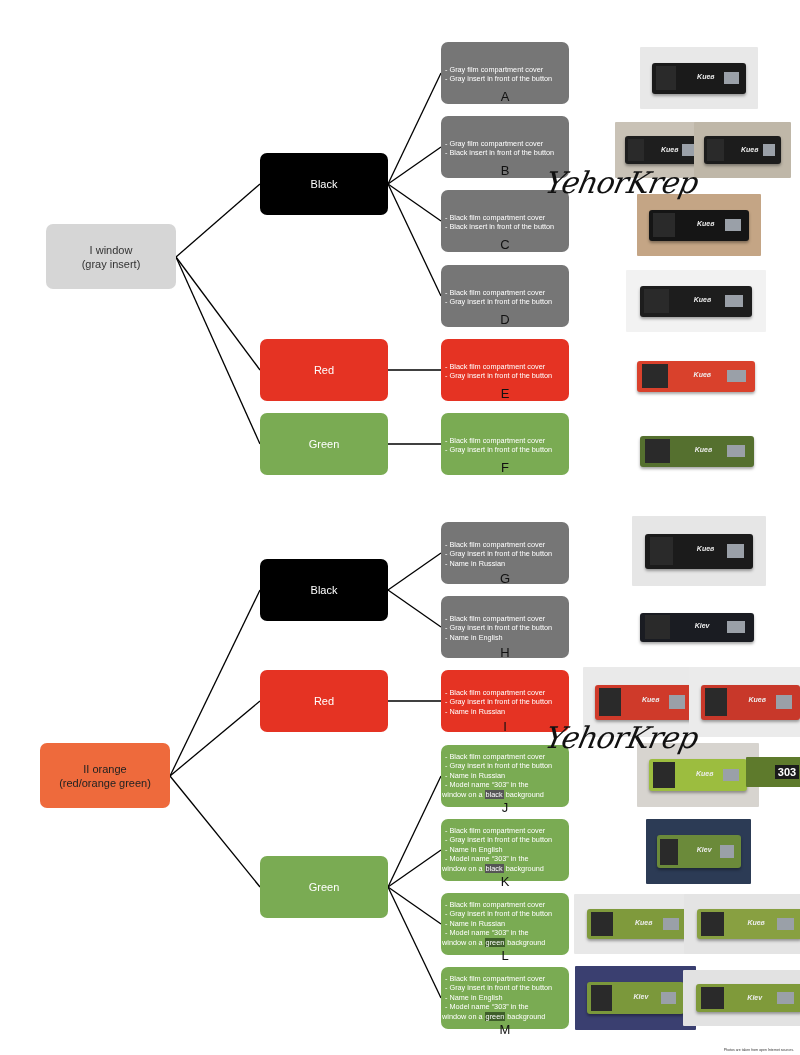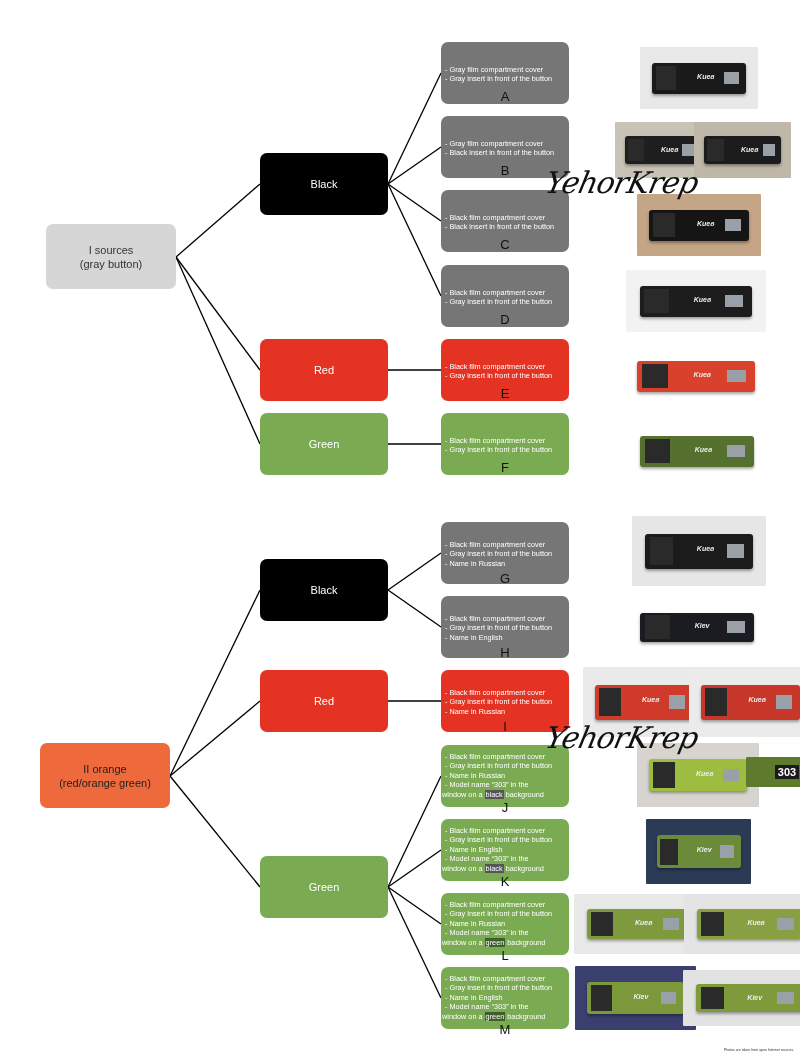--- a/index.html
+++ b/index.html
@@ -51,22 +51,22 @@
     <line x1="388" y1="590" x2="441" y2="553" stroke="#000" stroke-width="1.3"></line>
     <line x1="388" y1="590" x2="441" y2="627" stroke="#000" stroke-width="1.3"></line>
     <line x1="388" y1="701" x2="441" y2="701" stroke="#000" stroke-width="1.3"></line>
     <line x1="388" y1="887" x2="441" y2="776" stroke="#000" stroke-width="1.3"></line>
     <line x1="388" y1="887" x2="441" y2="850" stroke="#000" stroke-width="1.3"></line>
     <line x1="388" y1="887" x2="441" y2="924" stroke="#000" stroke-width="1.3"></line>
     <line x1="388" y1="887" x2="441" y2="998" stroke="#000" stroke-width="1.3"></line>
   </svg>
 
 <div class="node root v1" style="left:46px;top:224px;">
-  <div><span>I sources</span><br>
-  <span>(gray button)</span></div>
+  <div><span>I window</span><br>
+  <span>(gray insert)</span></div>
 </div>
 
 <div class="node color black" style="left:260px;top:153px;">
     <span>Black</span>
   </div>
 <div class="node color red" style="left:260px;top:339px;">
     <span>Red</span>
   </div>
 <div class="node color green" style="left:260px;top:413px;">
     <span>Green</span>

